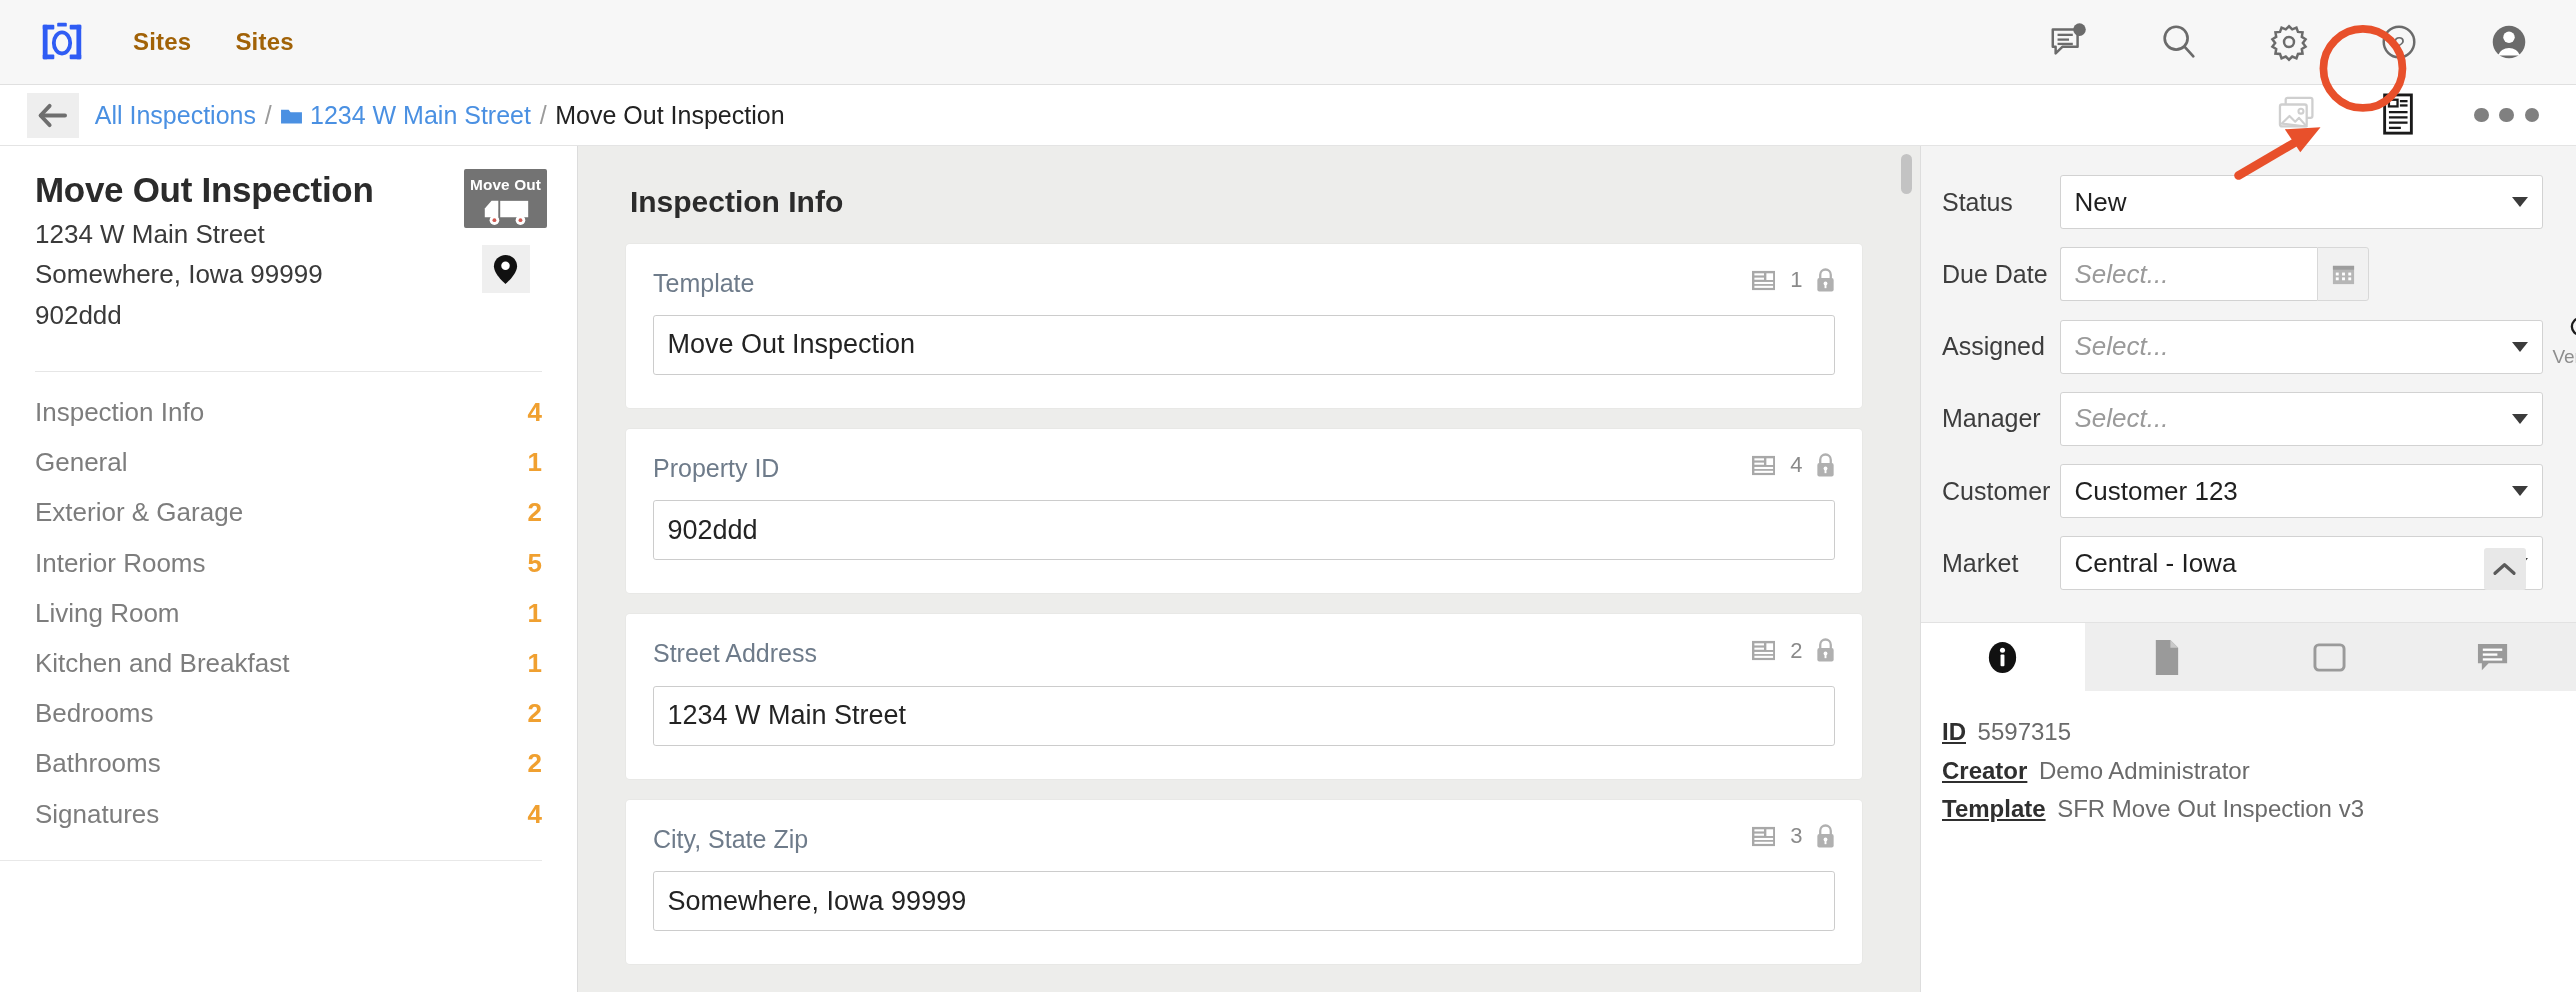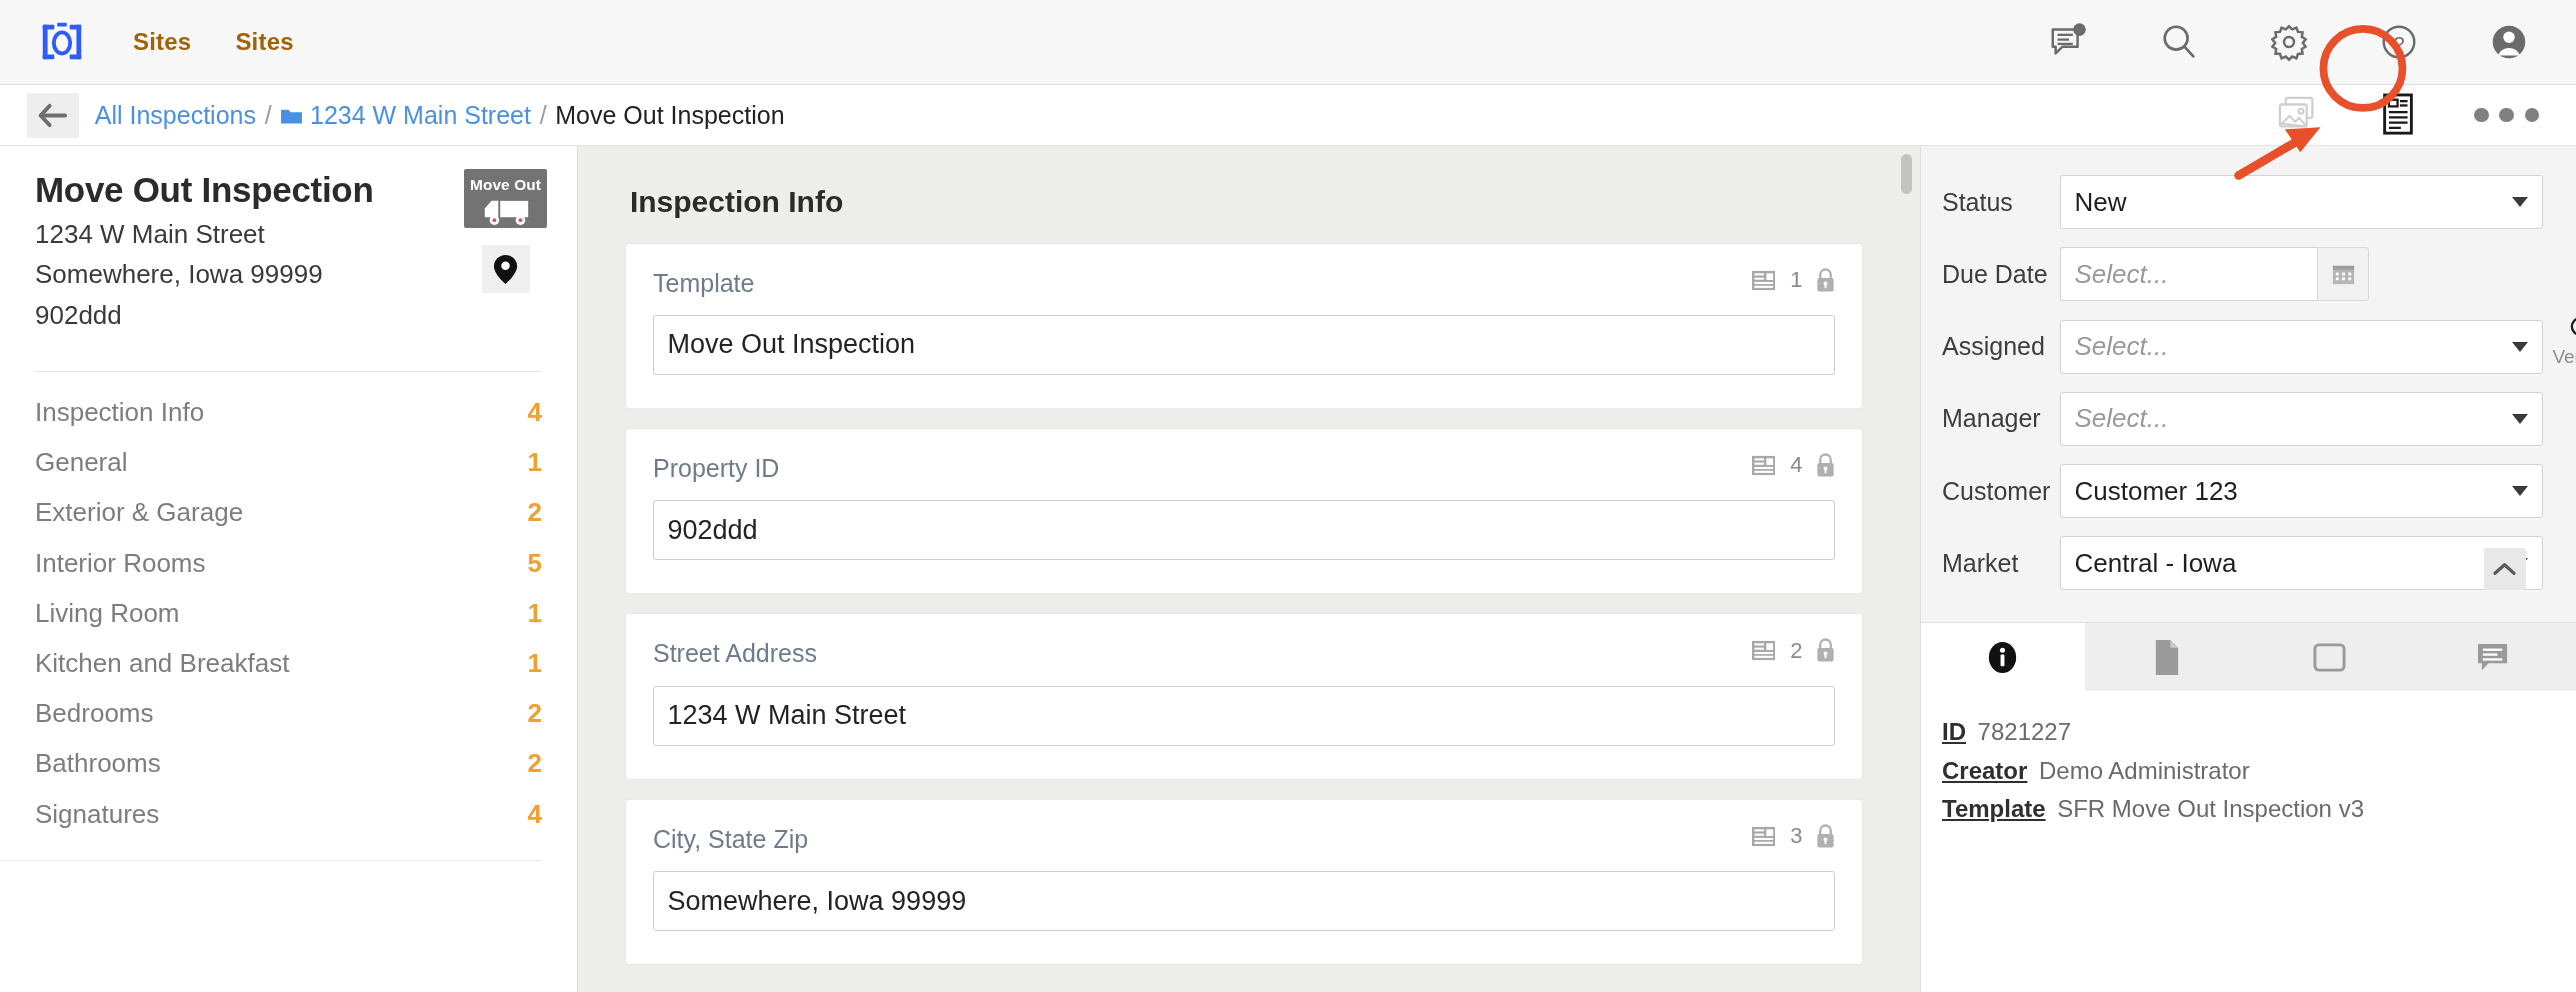--- a/index.html
+++ b/index.html
@@ -614,21 +614,21 @@
             <line x1="9" y1="10" x2="29" y2="10"></line>
             <line x1="9" y1="15" x2="24" y2="15"></line>
             <line x1="9" y1="20" x2="29" y2="20"></line>
           </g>
         </svg>
       </div>
     </div>
 
     <div class="rp-info">
       <div class="rp-info-row">
-        <b>ID</b><span>7821227</span>
+        <b>ID</b><span>5597315</span>
       </div>
       <div class="rp-info-row">
         <b>Creator</b><span>Demo Administrator</span>
       </div>
       <div class="rp-info-row">
         <b>Template</b><span>SFR Move Out Inspection v3</span>
       </div>
     </div>
   </div>
 </div>

